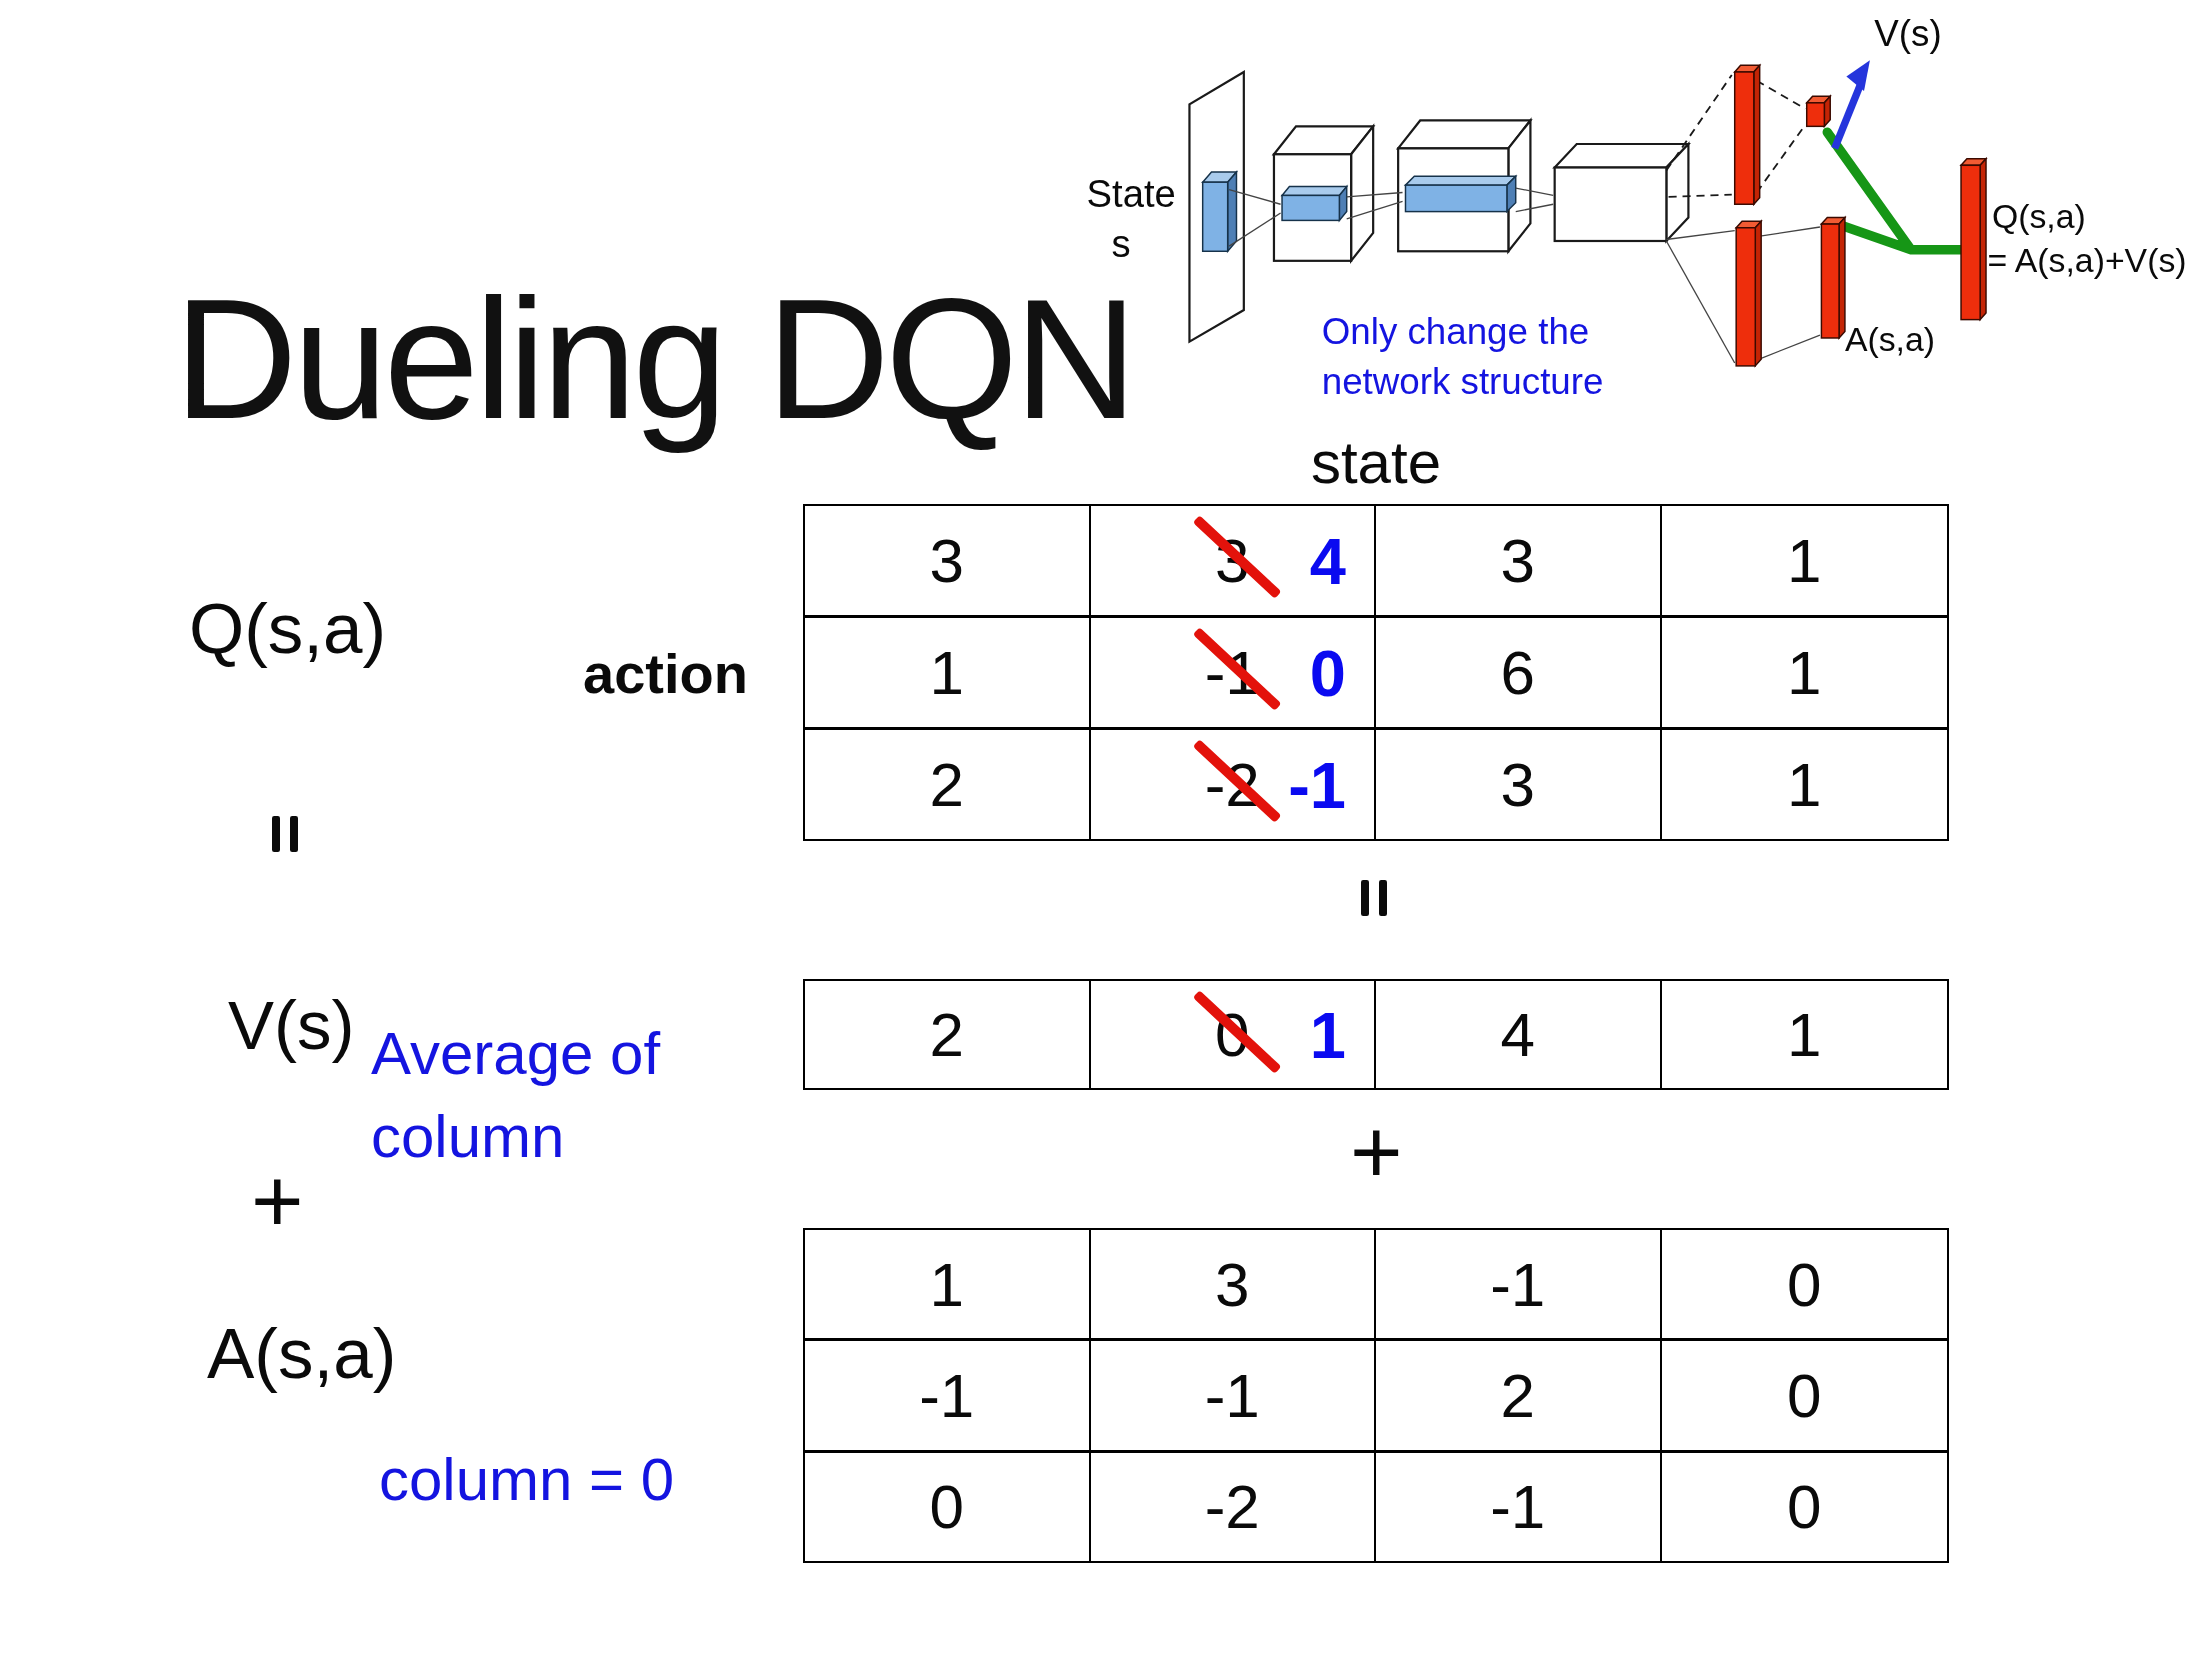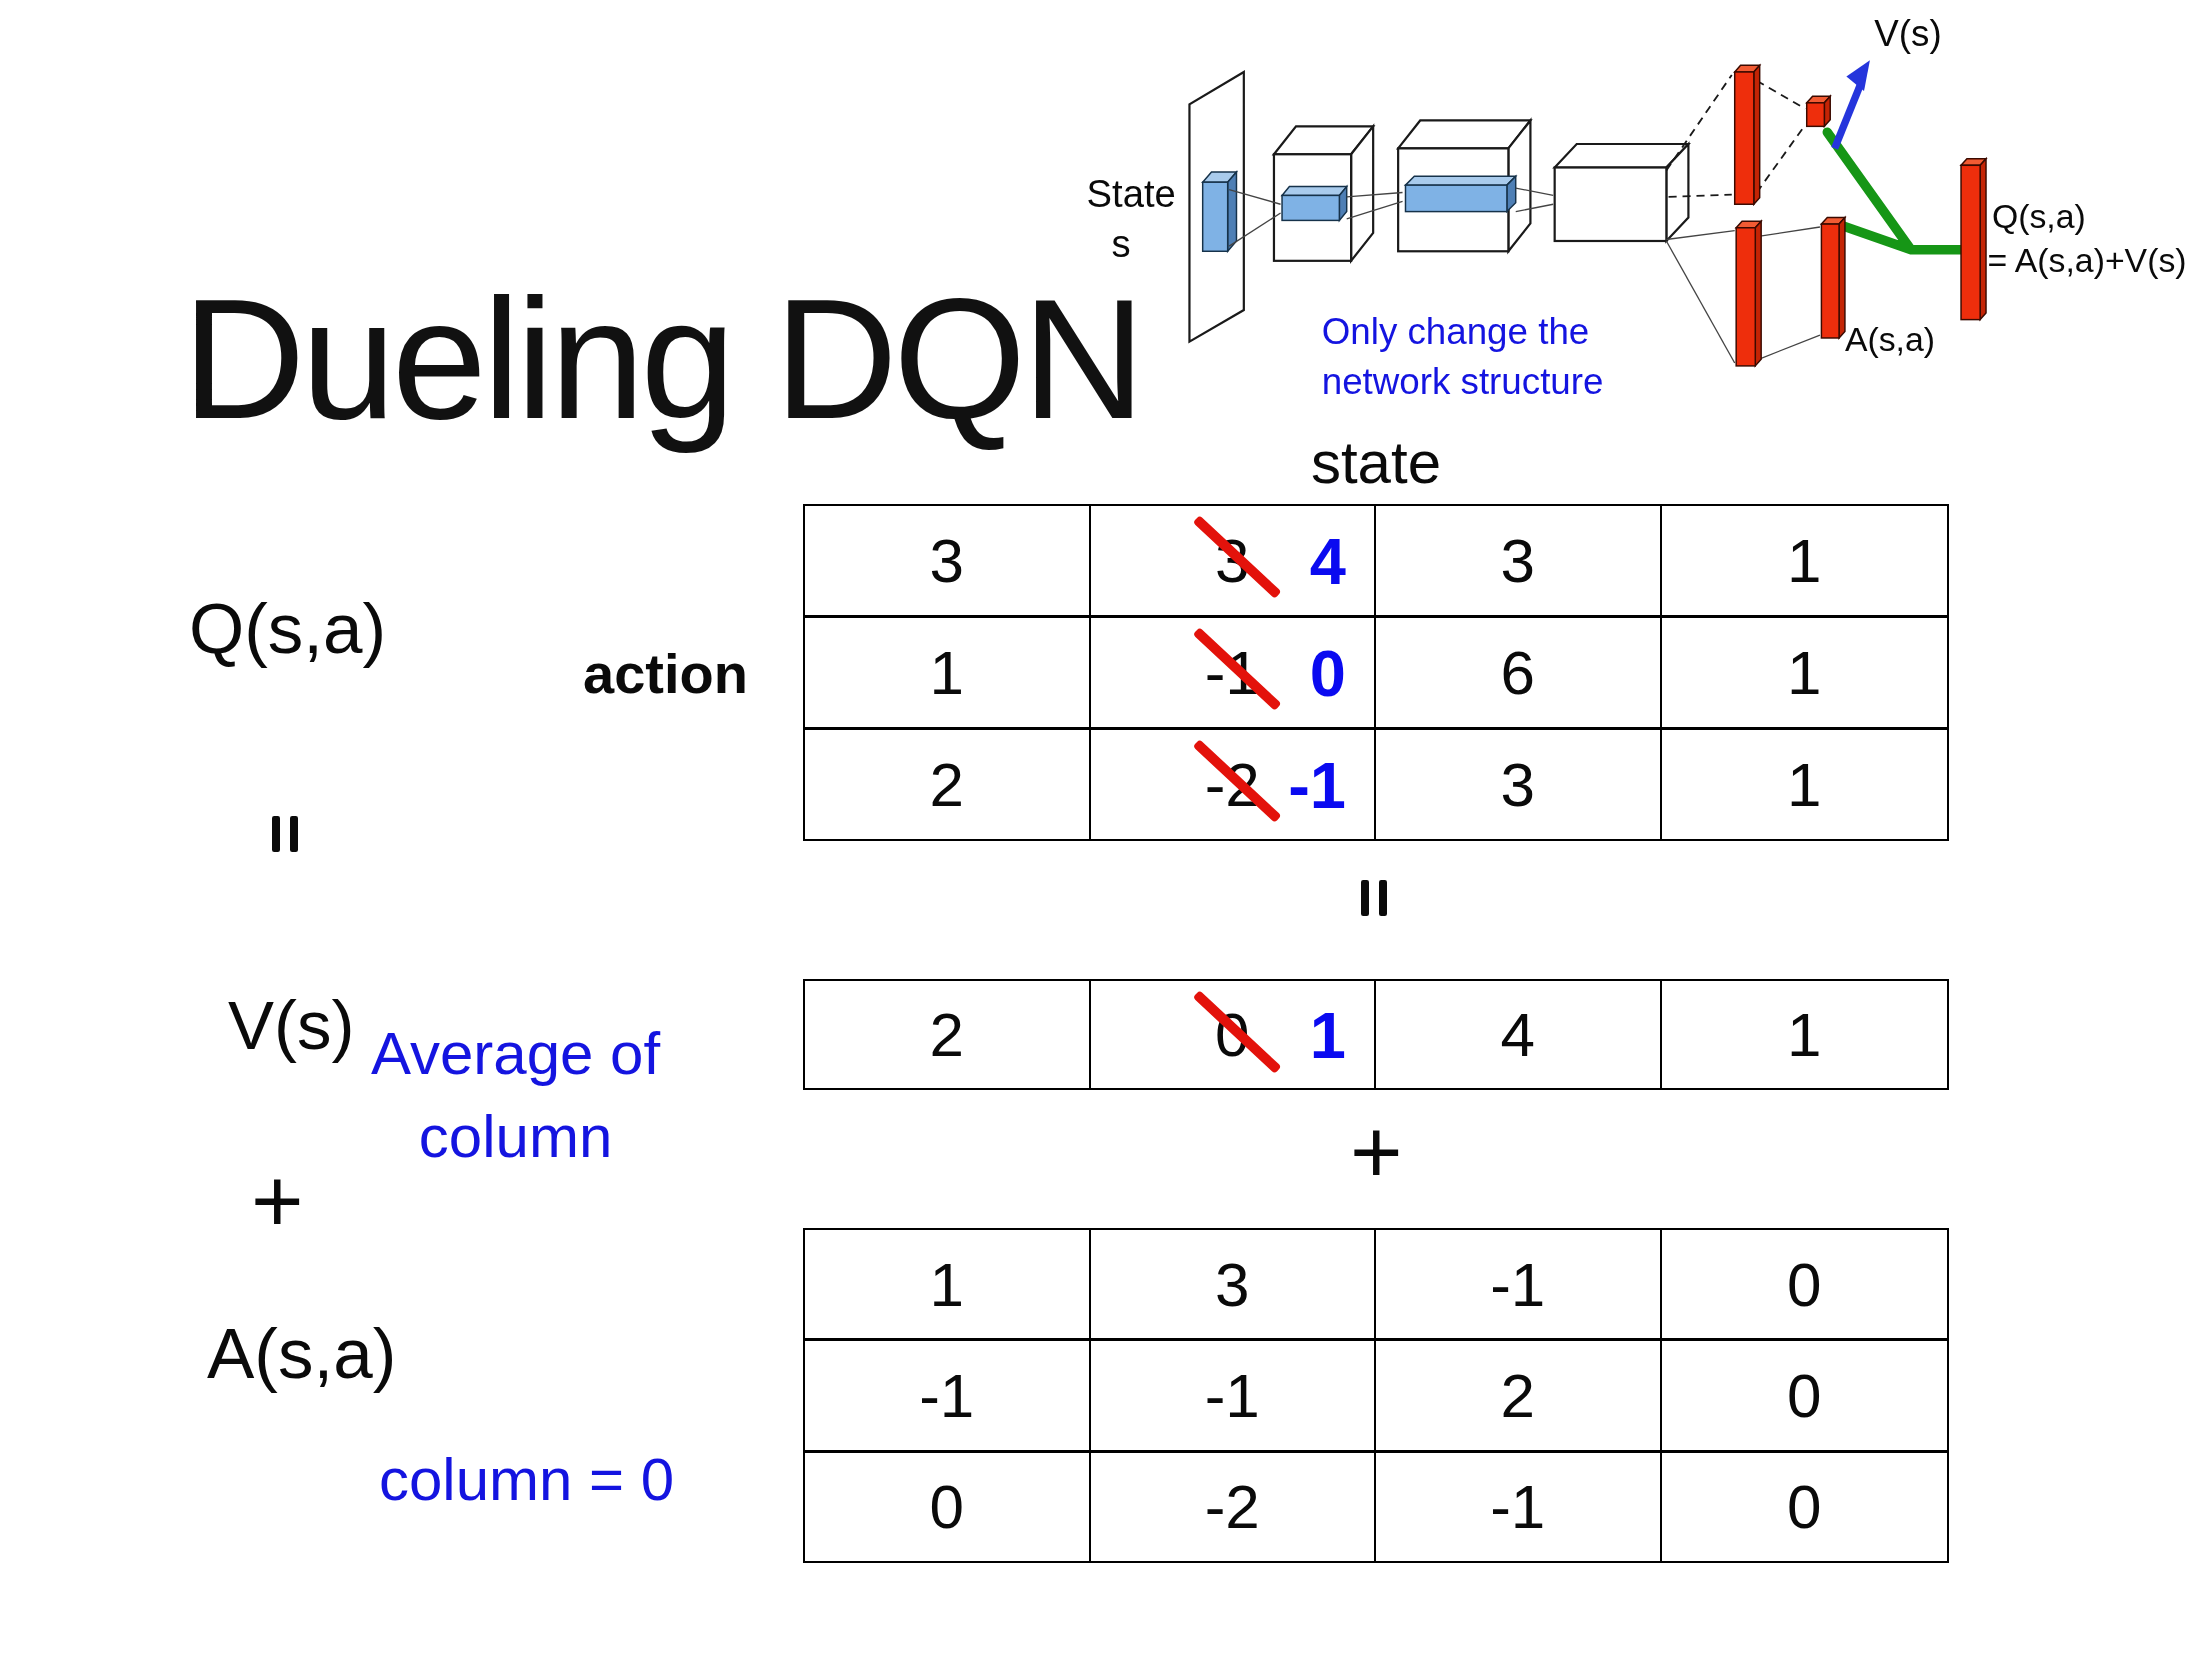--- a/index.html
+++ b/index.html
@@ -4,31 +4,31 @@
 <title>Dueling DQN</title>
 <style>
   html,body{margin:0;padding:0;}
   body{
     width:2205px;height:1654px;background:#ffffff;overflow:hidden;
     font-family:"Liberation Sans", sans-serif;color:#0a0a0a;position:relative;
   }
   .abs{position:absolute;}
   
   .title{
-    left:182px;top:273px;font-size:171px;letter-spacing:-4.4px;line-height:1;
+    left:174px;top:273px;font-size:171px;letter-spacing:-4.4px;line-height:1;
     color:#111;white-space:nowrap;text-align:center;
   }
   
   .q-label{left:189px;top:588px;font-size:71px;}
   .v-label{left:228px;top:986px;font-size:69px;}
   .a-label{left:207px;top:1313px;font-size:71px;}
   .action-label{left:583px;top:641px;font-size:56px;font-weight:bold;}
   .state-header{left:803px;top:428px;width:1146px;text-align:center;font-size:60px;}
   .blue-note{color:#1414e0;font-size:60px;line-height:1.38;}
-  .avg-note{left:371px;top:1013px;text-align:center;}
+  .avg-note{left:371px;top:1013px;}
   .sum-note{left:379px;top:1439px;}
   
   .vequals{display:flex;gap:9.6px;}
   .vequals .bar{width:8px;height:36px;background:#0a0a0a;border-radius:2.2px;}
   .equals-left{left:272px;top:816px;}
   .equals-mid{left:1361px;top:880px;}
   
   .plus{font-size:90px;line-height:1;font-weight:400;}
   .plus-left{left:251px;top:1156px;}
   .plus-mid{left:1350px;top:1107px;}

